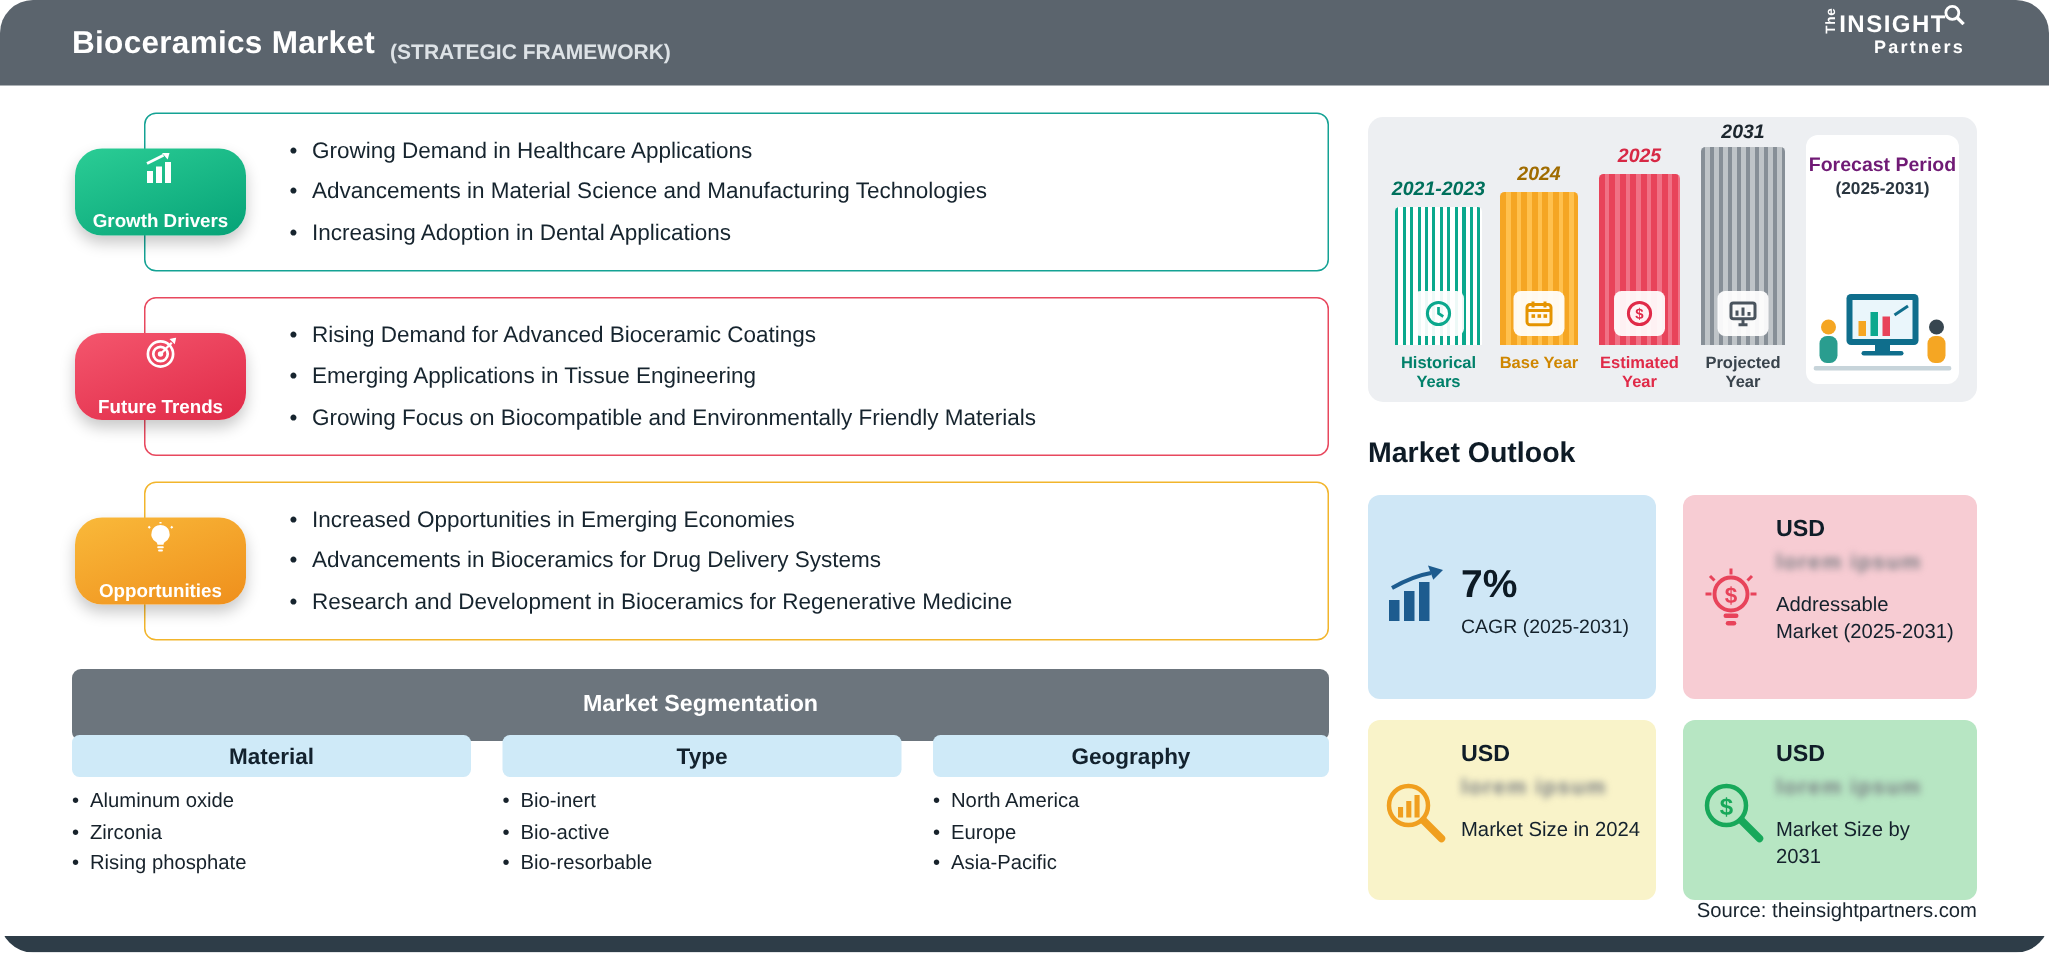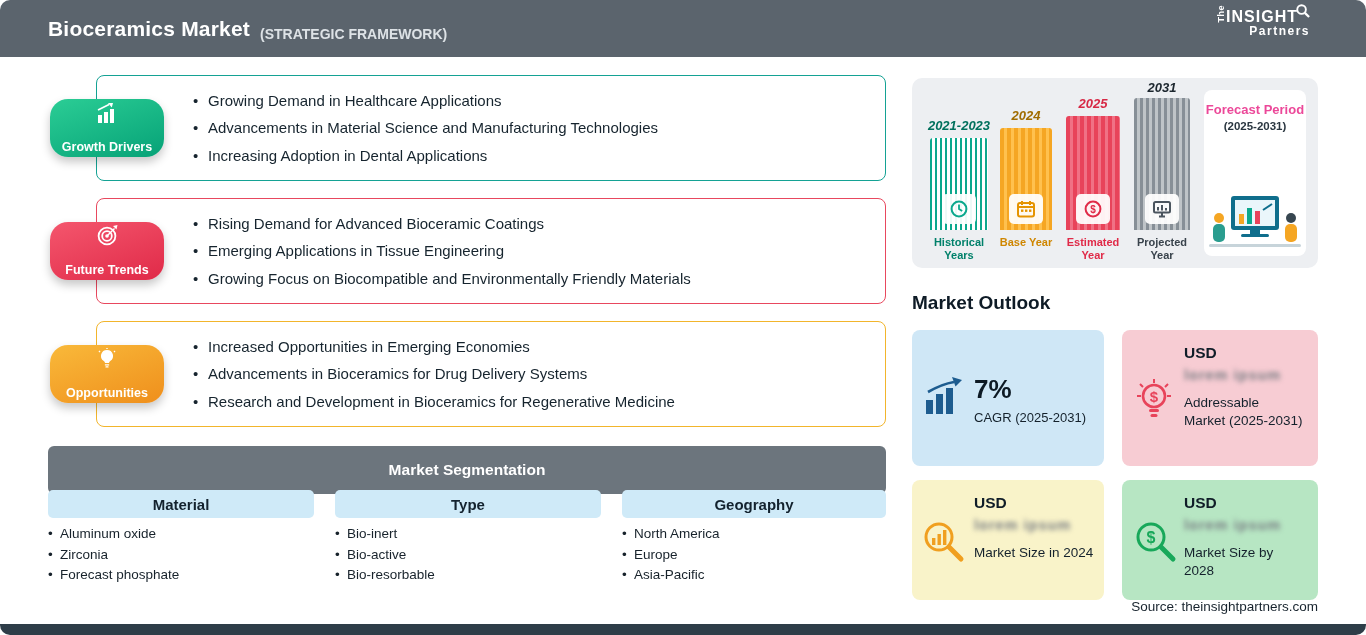--- a/index.html
+++ b/index.html
@@ -1,17 +1,17 @@
 <!DOCTYPE html>
 <html><head>
 <meta charset="utf-8">
 <style>
   * { box-sizing: border-box; }
   body { margin:0; background:#ffffff; font-family:"Liberation Sans", sans-serif; }
-  #page { position:relative; width:1366px; height:635px; background:#ffffff; overflow:hidden; }
+  #page { position:relative; width:1366px; height:635px; background:#ffffff; overflow:hidden;border-radius:22px; }
 
   
   .header { position:absolute; top:0; left:0; width:1366px; height:57px; background:#5b646d;
             border-radius:10px 10px 0 0; display:flex; align-items:center; }
   .title { margin-left:48px; color:#ffffff; font-size:21px; font-weight:bold; letter-spacing:.2px; }
   .subtitle { color:#dde2e6; font-size:14px; font-weight:600; margin-left:10px;margin-top:10px; }
   .logo { position:absolute; right:56px; top:9px; color:#ffffff; text-align:right; }
   .logo-row { display:flex; align-items:center; }
   .logo-the { transform:rotate(-90deg); font-size:9px; font-weight:bold; width:11px; letter-spacing:.5px; }
   .logo-insight { font-size:16px; font-weight:800; letter-spacing:1px; line-height:1; }
@@ -66,21 +66,21 @@
   .t4 { left:222px; width:56px; height:132px; top:20px; background:repeating-linear-gradient(90deg,#878f97 0 3px,#bfc4c8 3px 6px); }
   .bar-ic { position:absolute; left:50%; transform:translateX(-50%); bottom:6px; width:34px; height:30px;
             background:rgba(255,255,255,.93); border-radius:5px; display:flex; align-items:center; justify-content:center; }
   .bar-label { position:absolute; top:158px; font-size:11px; font-weight:bold; text-align:center; line-height:13px; }
   .bl1 { left:8px;   width:78px; color:#00806a; }
   .bl2 { left:84px;  width:60px; color:#cf8600; }
   .bl3 { left:148px; width:66px; color:#e02a48; }
   .bl4 { left:216px; width:68px; color:#39434c; }
   .forecast { position:absolute; left:292px; top:12px; width:102px; height:166px; background:#ffffff;
               border-radius:8px; text-align:center; padding-top:12px; }
-  .f-title { font-size:13px; font-weight:bold; color:#ec4899; line-height:16px; }
+  .f-title { font-size:13px; font-weight:bold; color:#701a75; line-height:16px; }
   .f-range { font-size:11.5px; font-weight:bold; color:#2a3640; margin-top:2px; }
   .f-illus { position:absolute; bottom:6px; left:50%; transform:translateX(-50%); }
 
   
   .outlook-title { position:absolute; left:912px; top:292px; font-size:19px; font-weight:bold; color:#0e1b26; }
   .card { position:absolute; border-radius:8px; }
   .c1 { left:912px;  top:330px; width:192px; height:136px; background:#cfe7f6; }
   .c2 { left:1122px; top:330px; width:196px; height:136px; background:#f7ccd3; }
   .c3 { left:912px;  top:480px; width:192px; height:120px; background:#f9f3c9; }
   .c4 { left:1122px; top:480px; width:196px; height:120px; background:#b7e6c3; }
@@ -180,21 +180,21 @@
     <span class="lbl">Opportunities</span>
   </div>
 
   <div class="seg-bar">Market Segmentation</div>
   <div class="seg-head sh2">Type</div>
   <div class="seg-head sh1">Material</div>
   <div class="seg-head sh3">Geography</div>
   <ul class="seg-list sl1">
     <li>Aluminum oxide</li>
     <li>Zirconia</li>
-    <li>Forecast phosphate</li>
+    <li>Rising phosphate</li>
   </ul>
   <ul class="seg-list sl2">
     <li>Bio-inert</li>
     <li>Bio-active</li>
     <li>Bio-resorbable</li>
   </ul>
   <ul class="seg-list sl3">
     <li>North America</li>
     <li>Europe</li>
     <li>Asia-Pacific</li>
@@ -320,18 +320,18 @@
   <div class="card c4">
     <span class="c4-icon">
       <svg width="50" height="50" viewBox="0 0 50 50">
           <circle cx="21" cy="21" r="13" fill="none" stroke="#18a85a" stroke-width="3"></circle>
           <text x="21" y="27" font-size="16" font-weight="bold" fill="#18a85a" text-anchor="middle">$</text>
           <path d="M31 31 L43 43" stroke="#18a85a" stroke-width="5" stroke-linecap="round"></path>
         </svg>
     </span>
     <div class="usd">USD</div>
     <div class="masked">lorem ipsum</div>
-    <div class="clbl">Market Size by 2028</div>
+    <div class="clbl">Market Size by 2031</div>
   </div>
 
   <div class="source">Source: theinsightpartners.com</div>
   <div class="footer"></div>
 </div>
 
 </body></html>

